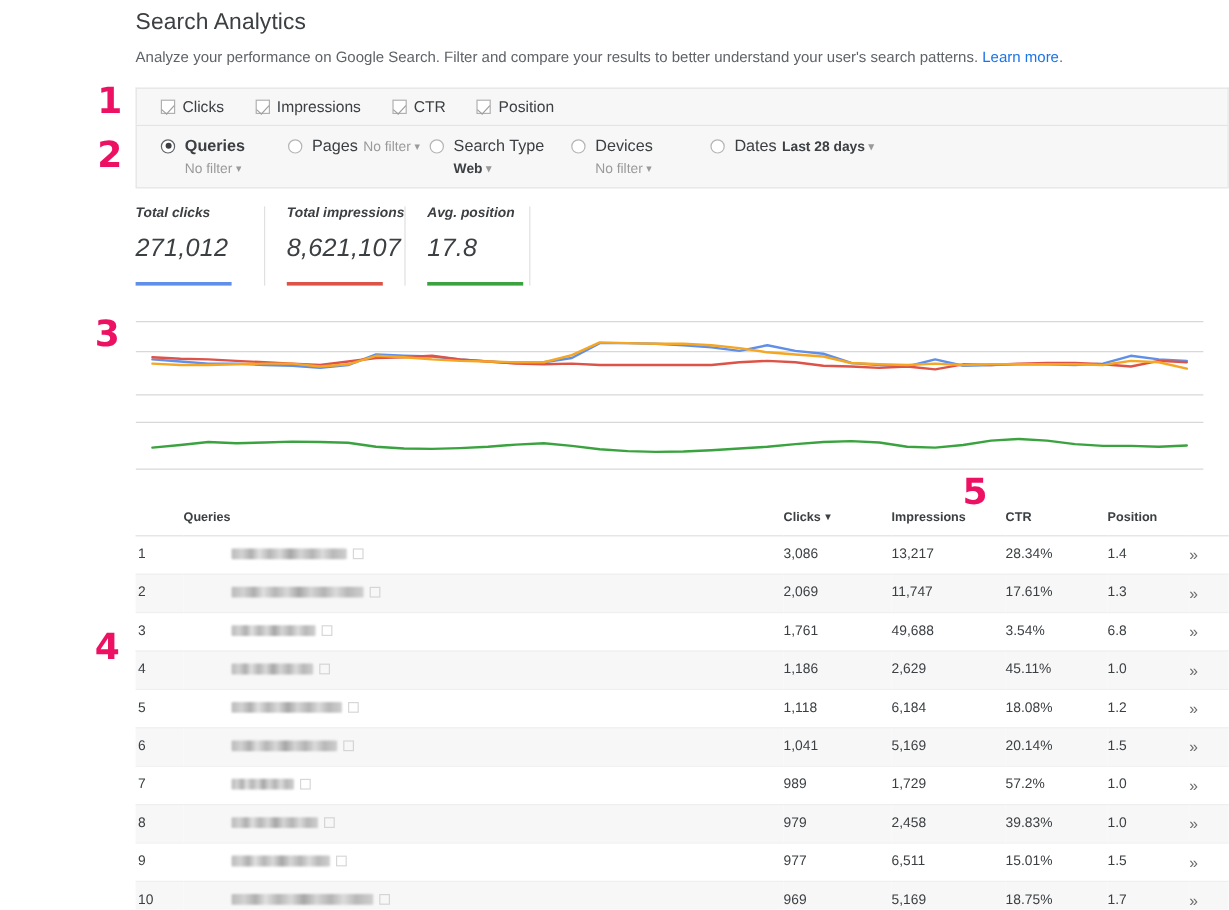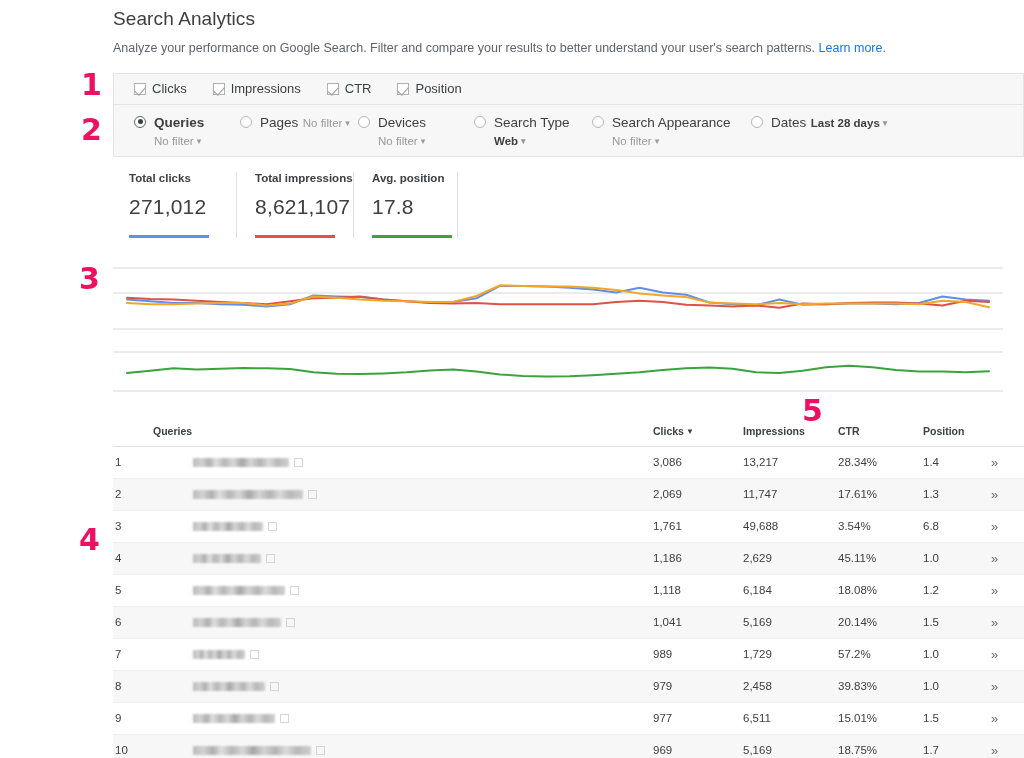--- a/index.html
+++ b/index.html
@@ -166,21 +166,22 @@
     margin-left: 3px;
     font-size: 9px;
     color: #9a9a9a;
     vertical-align: 1px;
   }
 
   
   .cards {
     display: flex;
     margin-top: 15px;
-    margin-left: 16px;
+    margin-left: 0;
+    font-style: italic;
   }
   .card {
     box-sizing: border-box;
     padding: 0 18px 0 0;
     border-right: 1px solid #e0e0e0;
     margin-right: 0;
     height: 66px;
     position: relative;
   }
   .card.c0 { width: 108px; }
@@ -328,38 +329,31 @@
           <span class="dim-filter"><span>No filter</span><span class="caret">▾</span></span>
         </span>
       </div>
       <div class="dim" style="width:118px">
         <span class="rad"></span>
         <span class="dim-txt">
           <span class="dim-name">Pages</span>
           <span class="dim-filter"><span>No filter</span><span class="caret">▾</span></span>
         </span>
       </div>
-      <div class="dim" style="width:116px">
-        <span class="rad"></span>
-        <span class="dim-txt">
-          <span class="dim-name">Devices</span>
-          <span class="dim-filter"><span>No filter</span><span class="caret">▾</span></span>
-        </span>
-      </div>
       <div class="dim" style="width:118px">
         <span class="rad"></span>
         <span class="dim-txt">
           <span class="dim-name">Search Type</span>
           <span class="dim-filter strong"><span>Web</span><span class="caret">▾</span></span>
         </span>
       </div>
-      <div class="dim" style="width:159px">
+      <div class="dim" style="width:116px">
         <span class="rad"></span>
         <span class="dim-txt">
-          <span class="dim-name">Search Appearance</span>
+          <span class="dim-name">Devices</span>
           <span class="dim-filter"><span>No filter</span><span class="caret">▾</span></span>
         </span>
       </div>
       <div class="dim" style="width:140px">
         <span class="rad"></span>
         <span class="dim-txt">
           <span class="dim-name">Dates</span>
           <span class="dim-filter strong"><span>Last 28 days</span><span class="caret">▾</span></span>
         </span>
       </div>

